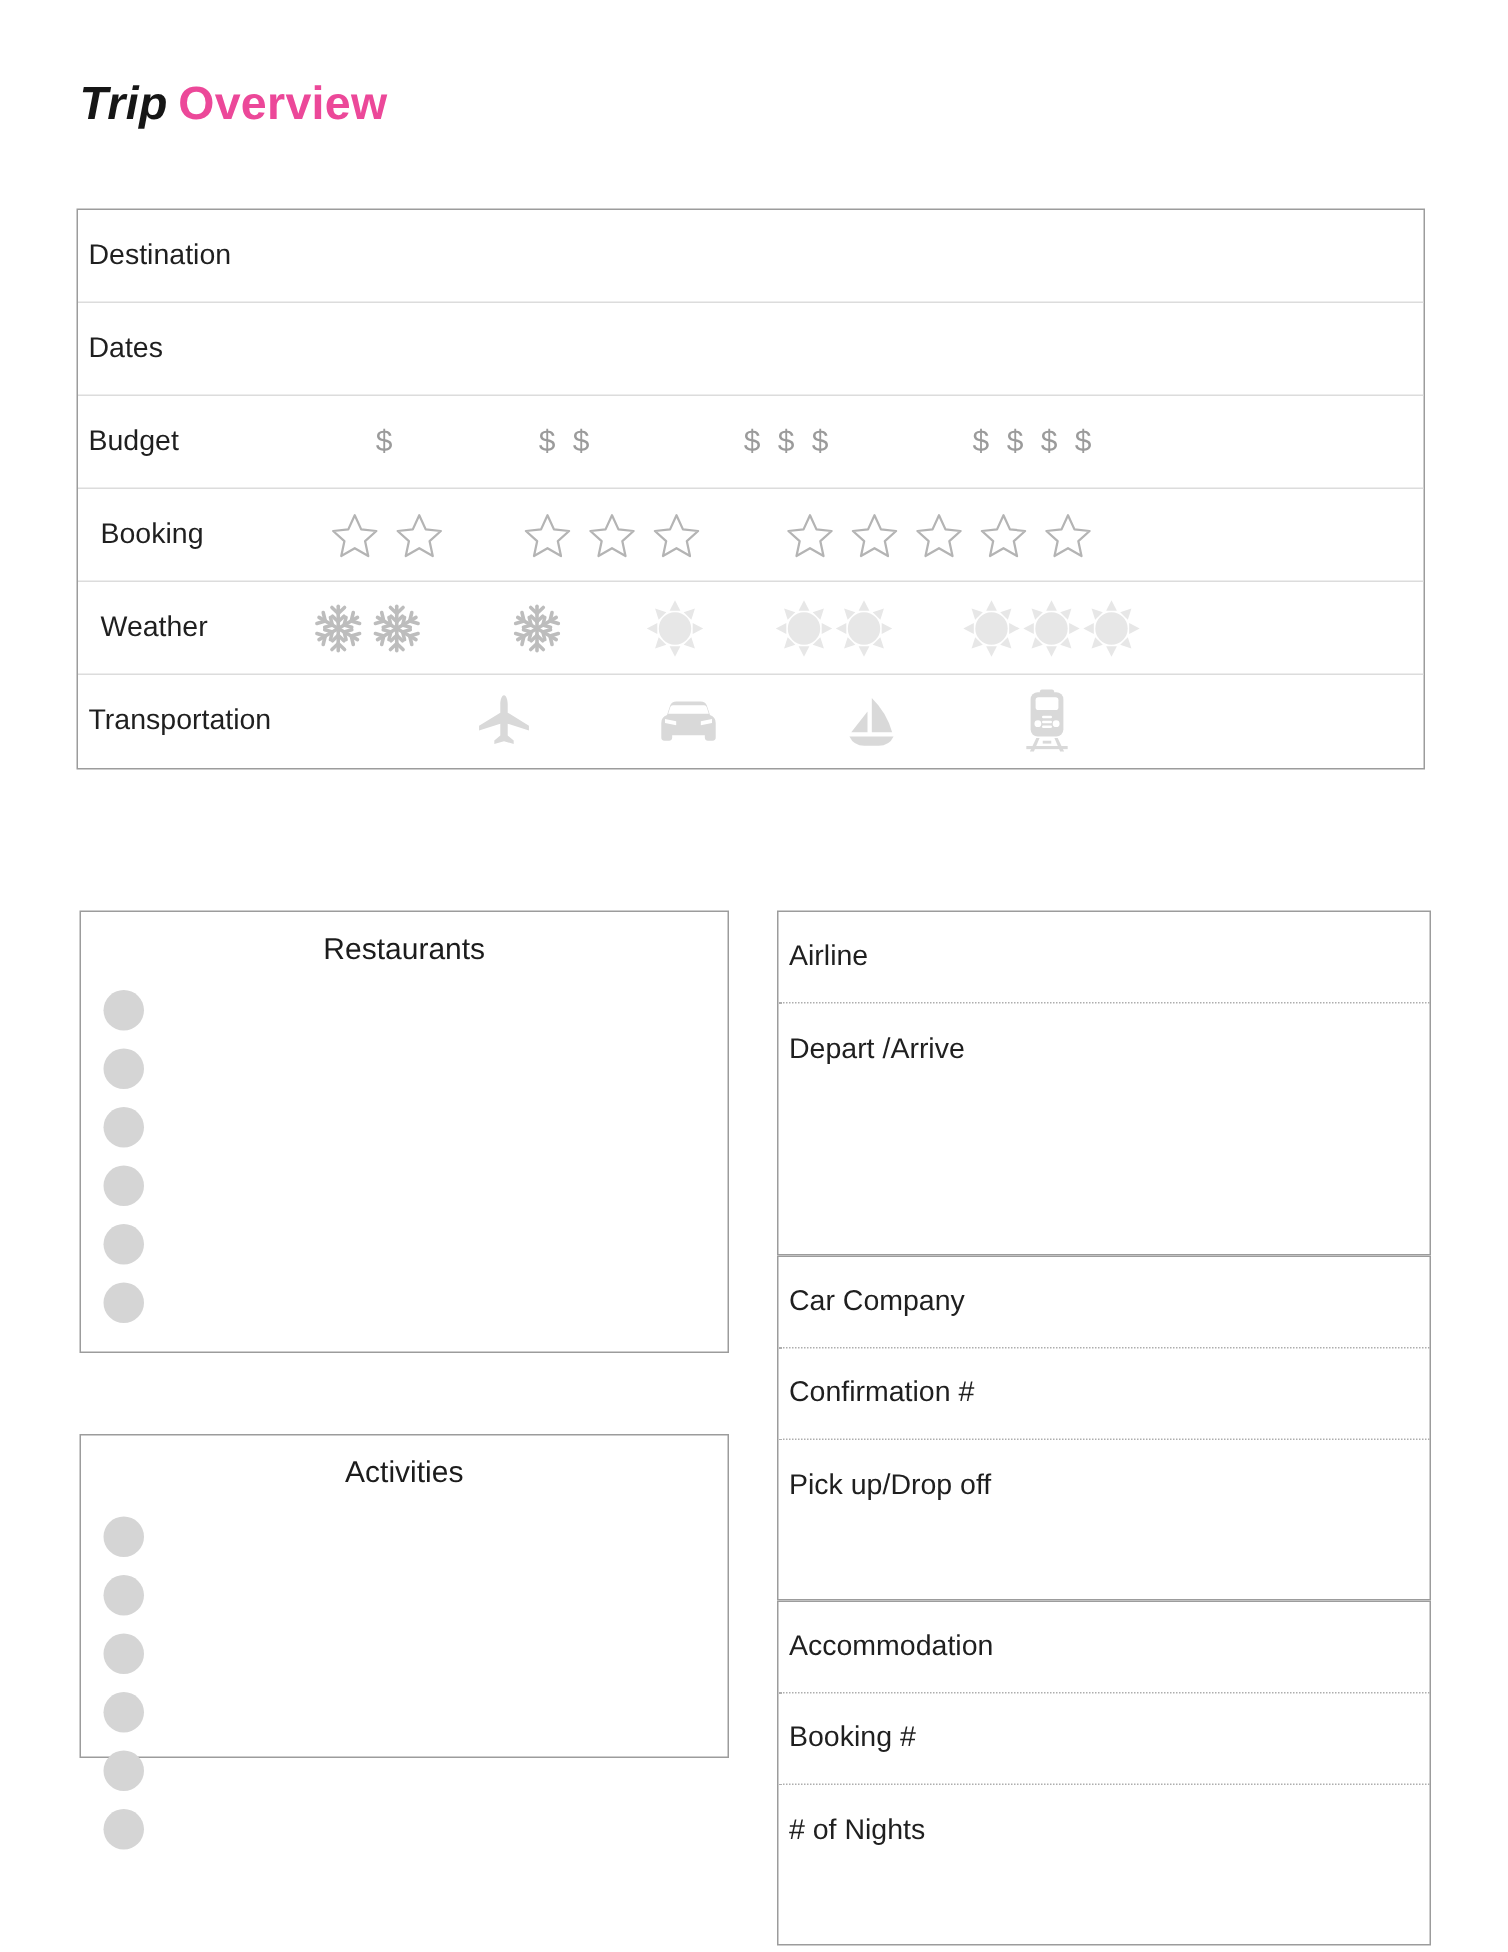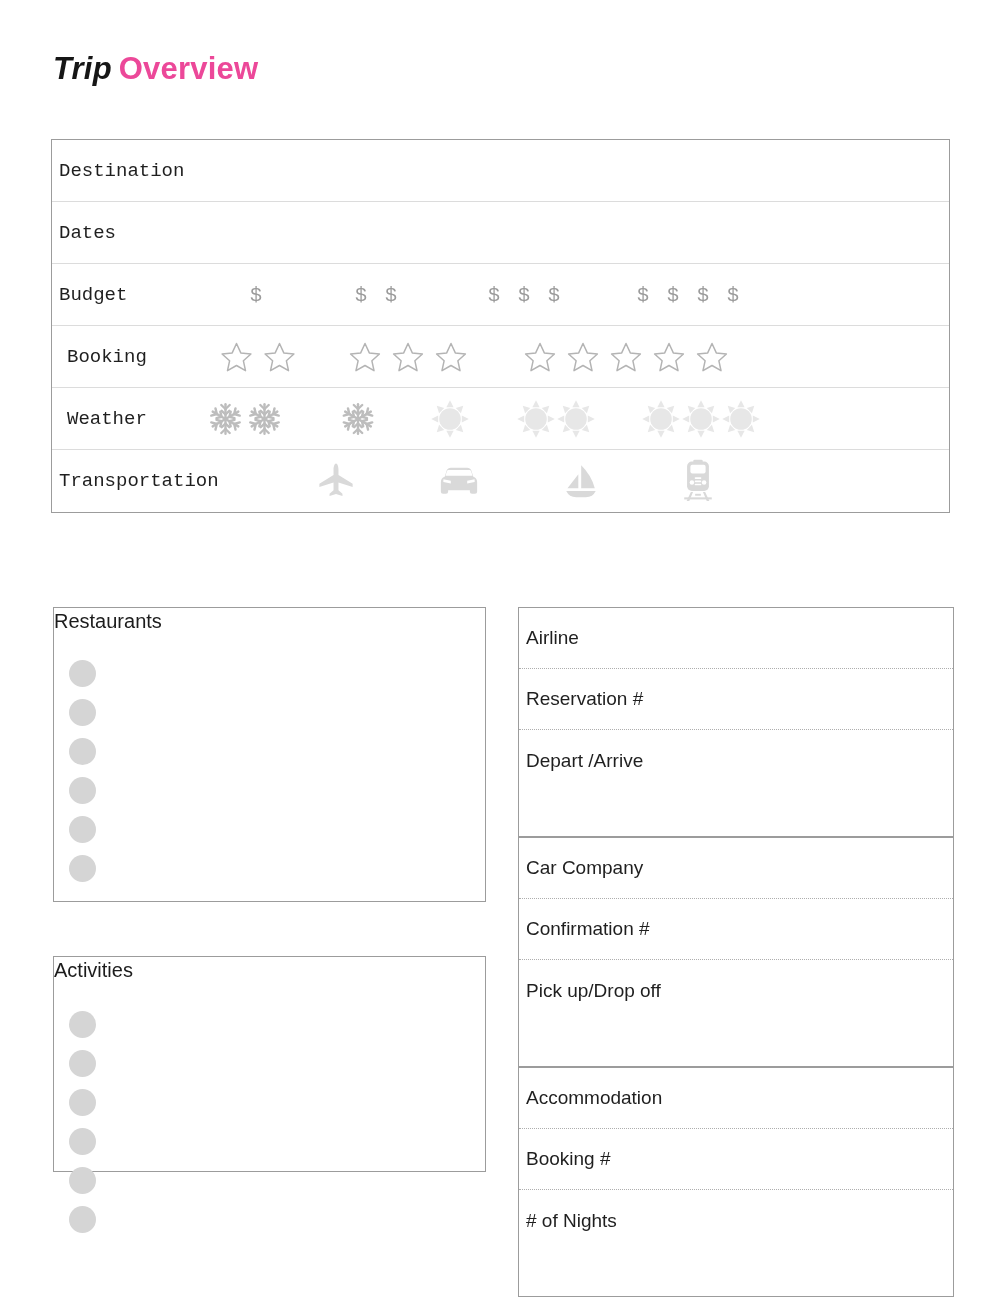--- a/index.html
+++ b/index.html
@@ -19,21 +19,21 @@
     font-size: 31px; line-height: 38px; letter-spacing: .2px;
   }
   .page-title .t-bold  { font-weight: 700; color: #161616; font-style: italic; }
   .page-title .t-light { font-weight: 700; color: #ec4899; margin-left: 7px; }
 
   
   .ov-table {
     position: absolute; left: 51px; top: 139px; width: 899px;
     border: 1.5px solid #9c9c9c; background: #fff;
   }
-  .trow { position: relative; height: 62px; border-bottom: 1px solid #dcdcdc; font-family: Liberation Mono, monospace; }
+  .trow { position: relative; height: 62px; border-bottom: 1px solid #dcdcdc; }
   .trow:last-child { border-bottom: none; }
   .tlabel {
     position: absolute; left: 7px; top: 50%; transform: translateY(-50%);
     font-size: 19px; color: #1f1f1f; white-space: nowrap;
   }
   .tlabel.indent { left: 15px; }
   .opt {
     position: absolute; top: 50%; transform: translate(-50%, -50%);
     display: flex; align-items: center; cursor: pointer;
   }
@@ -47,21 +47,21 @@
   .cell-fill { position: absolute; left: 170px; right: 0; top: 0; bottom: 0; }
 
   
   .list-box {
     position: absolute; left: 53px; width: 433px;
     border: 1.5px solid #9c9c9c; background: #fff;
   }
   #restaurants-box { top: 607px; height: 295px; }
   #activities-box  { top: 956px; height: 216px; }
   .list-title {
-    margin-top: 2px; 
+    margin-top: 14px; text-align: center;
     font-size: 20px; font-weight: 400; color: #1c1c1c;
   }
   .bullets { position: absolute; left: 15px; display: flex; flex-direction: column; gap: 12px; }
   #restaurants-box .bullets { top: 52px; }
   #activities-box  .bullets { top: 54px; }
   .bullet { width: 27px; height: 27px; border-radius: 50%; background: #d5d5d5; }
 
   
   .card {
     position: absolute; left: 518px; width: 436px; height: 230px;
@@ -293,23 +293,20 @@
     <div class="bullet"></div>
     <div class="bullet"></div>
   </div>
 </section>
 
 <section class="card" id="card-flight">
   <div class="field">
     <span class="flabel">Airline</span>
   </div>
   <div class="field">
-    <span class="flabel">Reservation #</span>
-  </div>
-  <div class="field">
     <span class="flabel">Depart /Arrive</span>
   </div>
 </section>
 
 <section class="card" id="card-car">
   <div class="field">
     <span class="flabel">Car Company</span>
   </div>
   <div class="field">
     <span class="flabel">Confirmation #</span>

